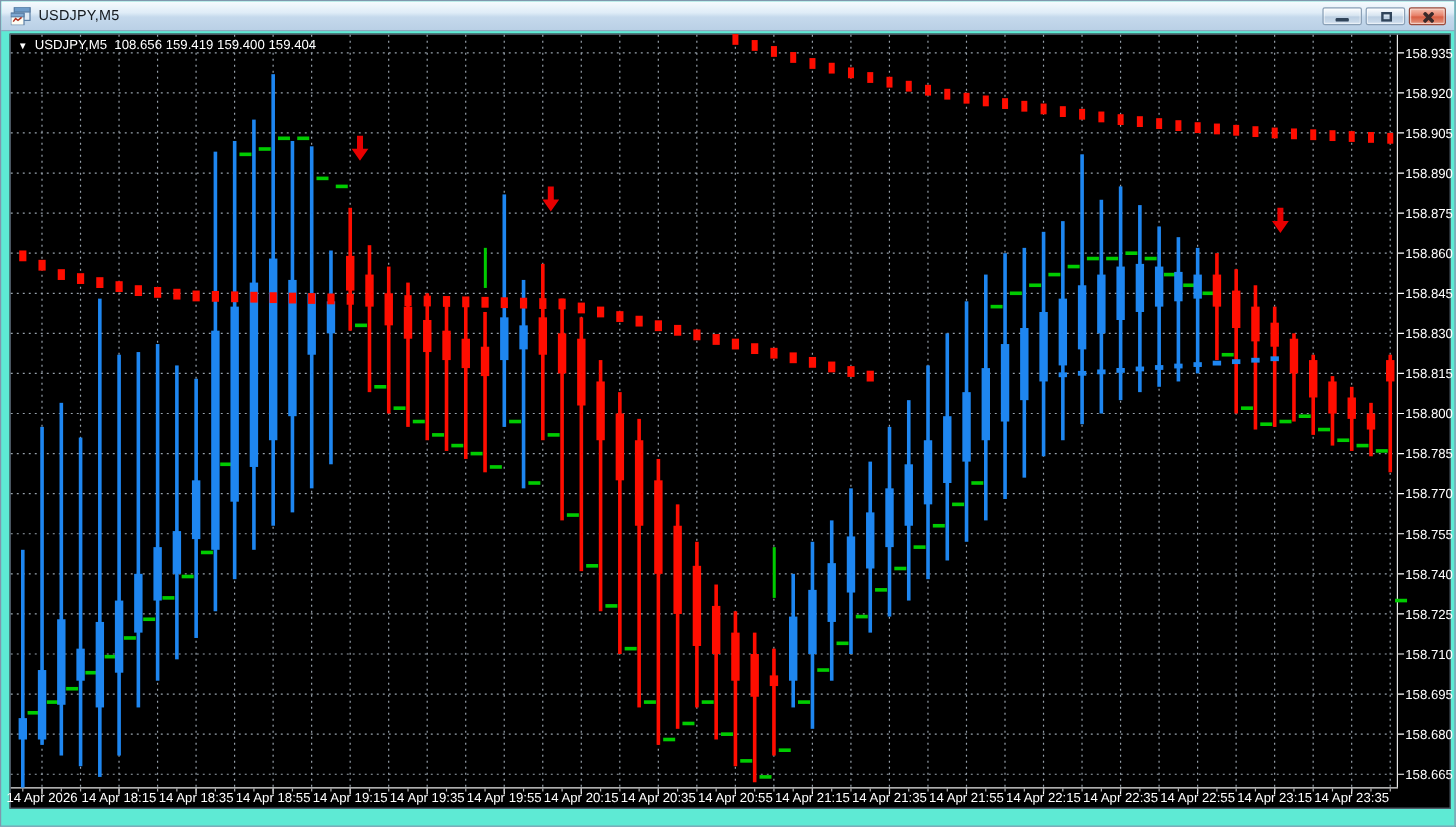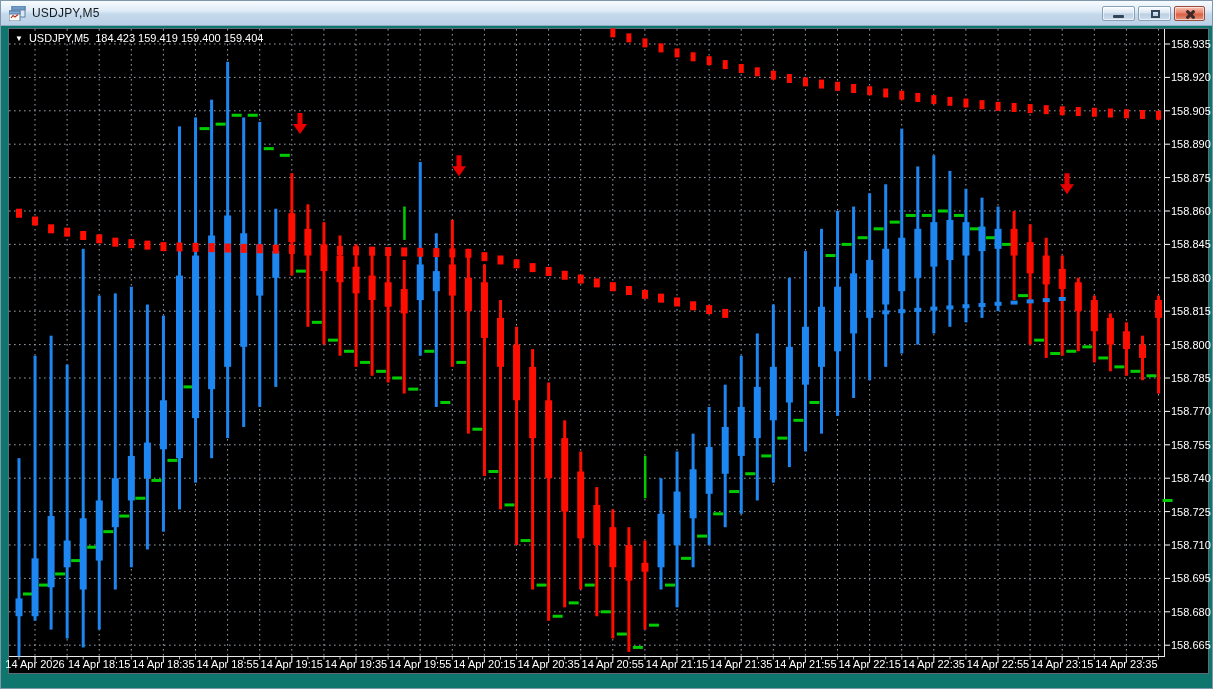--- a/index.html
+++ b/index.html
@@ -1,19 +1,19 @@
 <!DOCTYPE html>
 <html><head>
 <meta charset="utf-8">
 <style>
   html,body{margin:0;padding:0;background:#9db8d2;}
   *{box-sizing:border-box;}
   #win{
     position:relative;width:1213px;height:689px;
-    background:#0f766e;
+    background:#5eead4;
     font-family:"Liberation Sans",sans-serif;
     overflow:hidden;
     border:1px solid #7f97ad;
   }
   
   #titlebar{
     position:absolute;left:0;top:0;width:100%;height:25px;
     background:linear-gradient(#f7fbfe 0%,#dfecf7 40%,#c5d9ec 55%,#bad0e6 100%);
     display:flex;align-items:center;padding:0 5px;
     border-bottom:1px solid #8fa9c0;
@@ -73,21 +73,21 @@
       <div class="wbtn close">
           <span class="glyph-close"></span>
         </div>
     </div>
   </div>
 
   <div id="chart-wrap">
     <div id="info-bar">
       <span id="info-tri">▼</span>
       <span>USDJPY,M5</span>
-      <span>184.423 159.419 159.400 159.404</span>
+      <span>108.656 159.419 159.400 159.404</span>
     </div>
     <svg id="chart-svg" width="1213" height="689">
         <line x1="8" y1="43" x2="1163" y2="43" stroke="#97a1ab" stroke-width="1" stroke-dasharray="1.6 3.4"></line>
         <line x1="8" y1="76.4" x2="1163" y2="76.4" stroke="#97a1ab" stroke-width="1" stroke-dasharray="1.6 3.4"></line>
         <line x1="8" y1="109.8" x2="1163" y2="109.8" stroke="#97a1ab" stroke-width="1" stroke-dasharray="1.6 3.4"></line>
         <line x1="8" y1="143.2" x2="1163" y2="143.2" stroke="#97a1ab" stroke-width="1" stroke-dasharray="1.6 3.4"></line>
         <line x1="8" y1="176.6" x2="1163" y2="176.6" stroke="#97a1ab" stroke-width="1" stroke-dasharray="1.6 3.4"></line>
         <line x1="8" y1="210" x2="1163" y2="210" stroke="#97a1ab" stroke-width="1" stroke-dasharray="1.6 3.4"></line>
         <line x1="8" y1="243.39999999999998" x2="1163" y2="243.39999999999998" stroke="#97a1ab" stroke-width="1" stroke-dasharray="1.6 3.4"></line>
         <line x1="8" y1="276.79999999999995" x2="1163" y2="276.79999999999995" stroke="#97a1ab" stroke-width="1" stroke-dasharray="1.6 3.4"></line>

